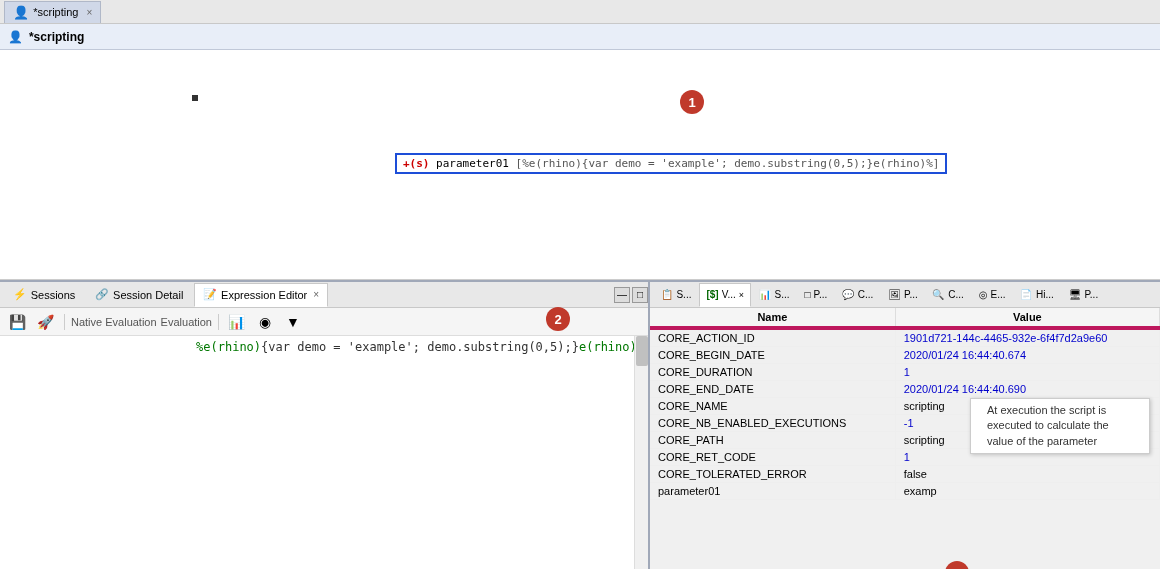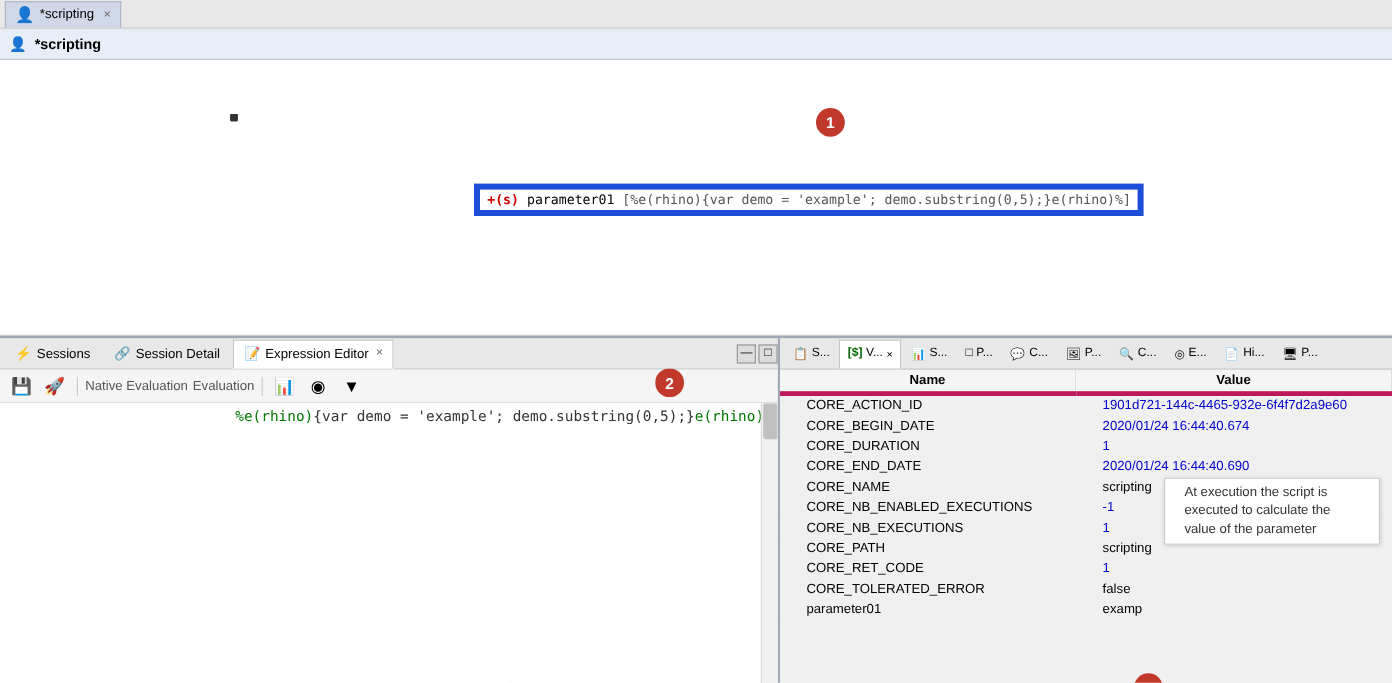--- a/index.html
+++ b/index.html
@@ -45,21 +45,21 @@
       height: 230px;
       position: relative;
       border-bottom: 1px solid #ccc;
     }
 
     
     .node-element {
       position: absolute;
       top: 55px;
       left: 200px;
-      border: 5px solid #1d4ed8;
+      border: 2px solid #1d4ed8;
       background: white;
       padding: 2px 6px;
       font-size: 11px;
       font-family: monospace;
       cursor: move;
       white-space: nowrap;
     }
     .node-element .node-prefix {
       color: #cc0000;
       font-weight: bold;
@@ -258,21 +258,21 @@
       border-right: 1px solid #ddd;
       padding: 3px 8px;
       text-align: center;
       font-weight: bold;
       position: sticky;
       top: 0;
     }
     .variables-table td {
       border-bottom: 1px solid #eee;
       border-right: 1px solid #eee;
-      padding: 2px 22px;
+      padding: 2px 8px;
       white-space: nowrap;
     }
     .val-blue { color: #0000cc; }
 
     
     .annotation-box {
       position: absolute;
       right: 10px;
       top: 90px;
       background: white;
@@ -460,24 +460,20 @@
             </tr>
             <tr>
               <td>CORE_NAME</td>
               <td>scripting</td>
             </tr>
             <tr>
               <td>CORE_NB_ENABLED_EXECUTIONS</td>
               <td class="val-blue">-1</td>
             </tr>
             <tr>
-              <td>CORE_NB_EXECUTIONS</td>
-              <td class="val-blue">1</td>
-            </tr>
-            <tr>
               <td>CORE_PATH</td>
               <td>scripting</td>
             </tr>
             <tr>
               <td>CORE_RET_CODE</td>
               <td class="val-blue">1</td>
             </tr>
             <tr>
               <td>CORE_TOLERATED_ERROR</td>
               <td>false</td>

